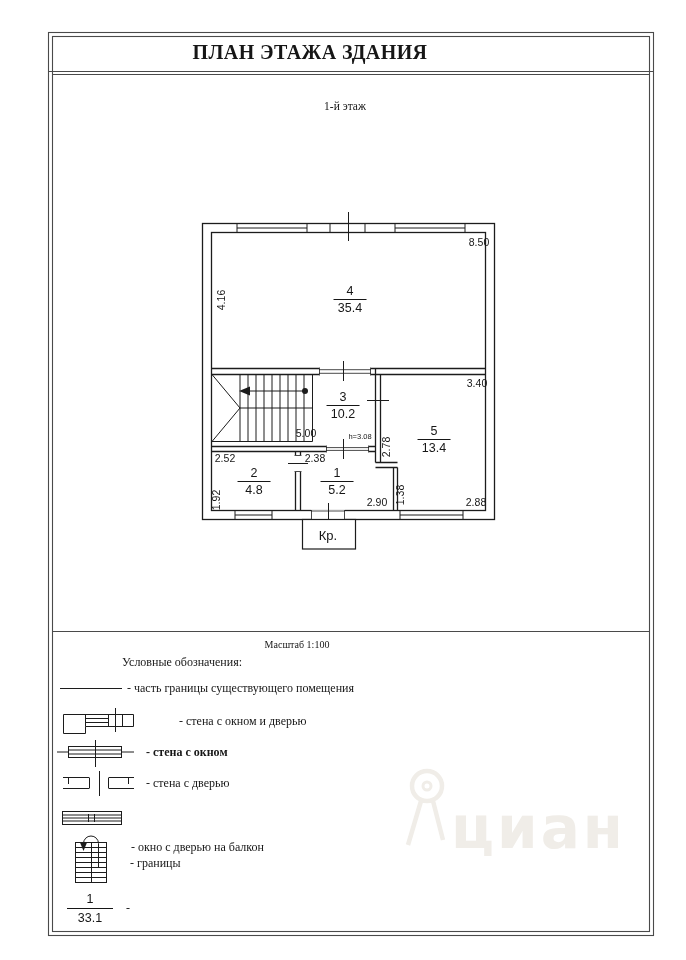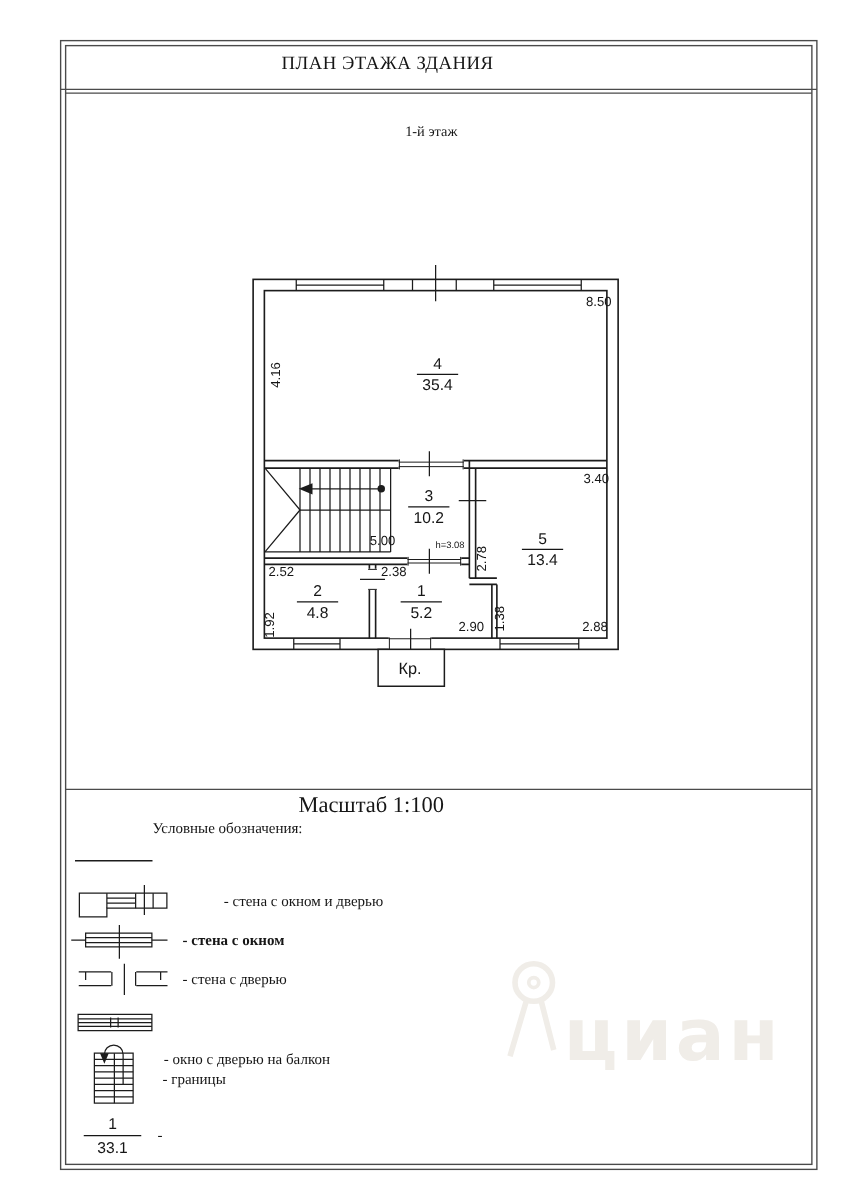--- a/index.html
+++ b/index.html
@@ -3,21 +3,21 @@
 <meta charset="utf-8">
 <style>
   html,body{margin:0;padding:0;background:#fff;}
   .page{position:relative;width:686px;height:960px;background:#fff;overflow:hidden;
         font-family:"Liberation Serif",serif;color:#161616;}
   svg{position:absolute;left:0;top:0;}
   .txt{position:absolute;white-space:nowrap;}
   .center{transform:translate(-50%,-50%);}
   .serif{font-family:"Liberation Serif",serif;}
   .sans{font-family:"Liberation Sans",sans-serif;}
-  .title{font-weight:normal;font-size:15px;letter-spacing:.4px;}
+  .title{font-weight:bold;font-size:20px;letter-spacing:.4px;}
   .floor{font-size:11.5px;}
   .dim{font-size:10.5px;font-family:"Liberation Sans",sans-serif;}
   .dim.rot{transform:translate(-50%,-50%) rotate(-90deg);}
   .dim.small{font-size:7.5px;}
   .room-label{position:absolute;text-align:center;font-family:"Liberation Sans",sans-serif;
               font-size:12.5px;transform:translateX(-50%);line-height:1.15;}
   .room-label .num{display:inline-block;padding:0 13px 1px;border-bottom:1.2px solid #161616;}
   .room-label .area{display:block;padding-top:1px;}
   .legend-text{font-size:12px;}
   .fraction{position:absolute;text-align:center;transform:translateX(-50%);line-height:1.15;}
@@ -172,23 +172,24 @@
   <div class="txt dim small center" style="left:360px;top:436px;">h=3.08</div>
   <div class="txt dim rot" style="left:386px;top:447px;">2.78</div>
   <div class="txt dim center" style="left:225px;top:458px;">2.52</div>
   <div class="txt dim center" style="left:315px;top:458px;">2.38</div>
   <div class="txt dim rot" style="left:216px;top:500px;">1.92</div>
   <div class="txt dim center" style="left:377px;top:502px;">2.90</div>
   <div class="txt dim rot" style="left:400px;top:495px;">1.38</div>
   <div class="txt dim center" style="left:476px;top:502px;">2.88</div>
   <div class="txt sans center" style="left:328px;top:535px;font-size:13px;">Кр.</div>
 
-  <div class="txt serif center" style="left:297px;top:644px;font-size:18px;">Масштаб 1:100</div>
+  <div class="txt serif center" style="left:297px;top:644px;font-size:10px;">Масштаб 1:100</div>
   <div class="txt serif legend-text" style="left:106px;top:655px;margin-left:16px;">Условные обозначения:</div>
 
+  <div class="txt serif legend-text" style="left:127px;top:681px;">- часть границы существующего помещения</div>
   <div class="txt serif legend-text" style="left:143px;top:714px;margin-left:36px;">- стена с окном и дверью</div>
   <div class="txt serif legend-text" style="left:146px;top:745px;font-weight:bold;">- стена с окном</div>
   <div class="txt serif legend-text" style="left:146px;top:776px;">- стена с дверью</div>
   <div class="txt serif legend-text" style="left:131px;top:810px;margin-top:30px;">- окно с дверью на балкон</div>
   <div class="txt serif legend-text" style="left:130px;top:856px;">- границы</div>
 
   <div class="fraction f-num" style="left:90px;top:892px;">
     <span class="top">1</span>
     <span class="bottom">33.1</span>
   </div>

